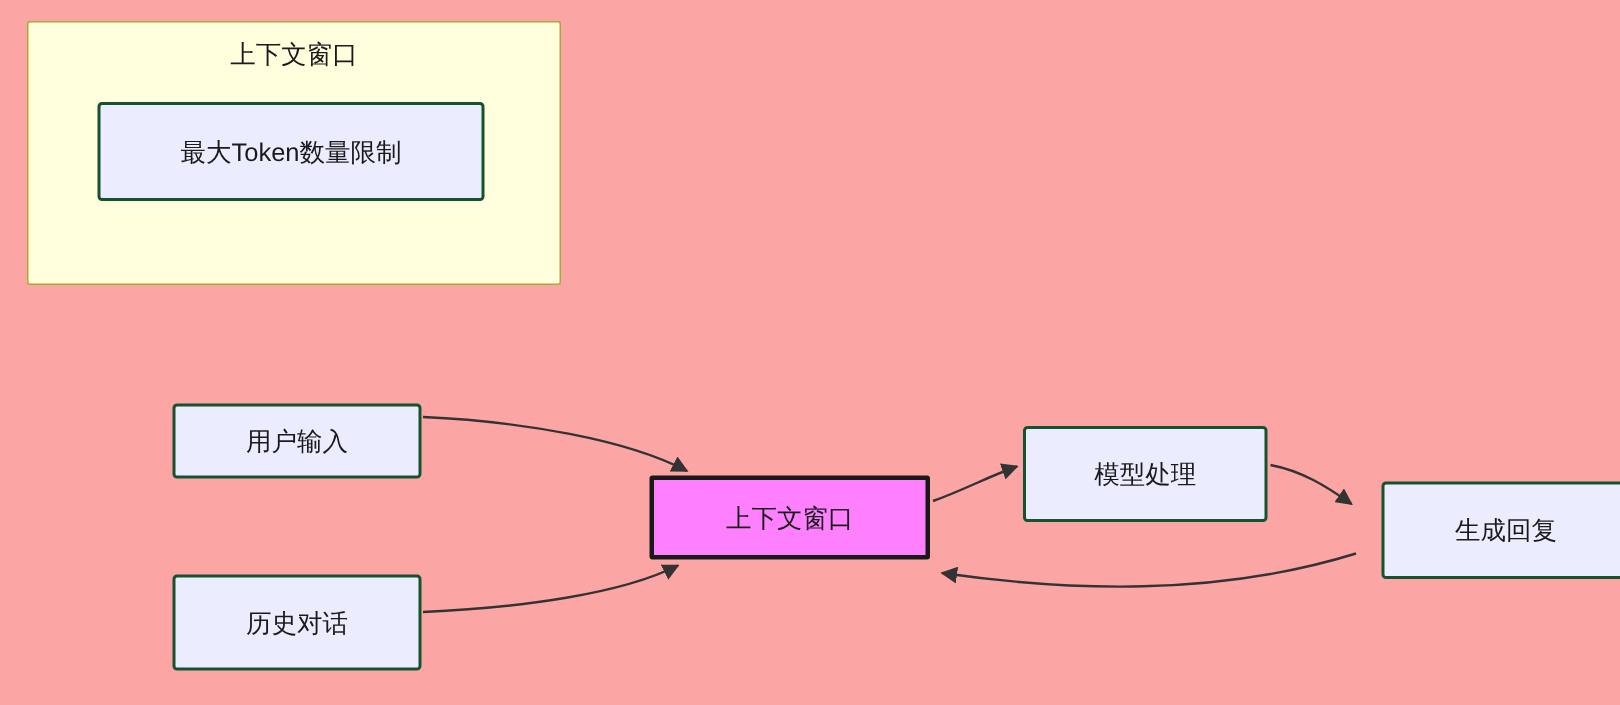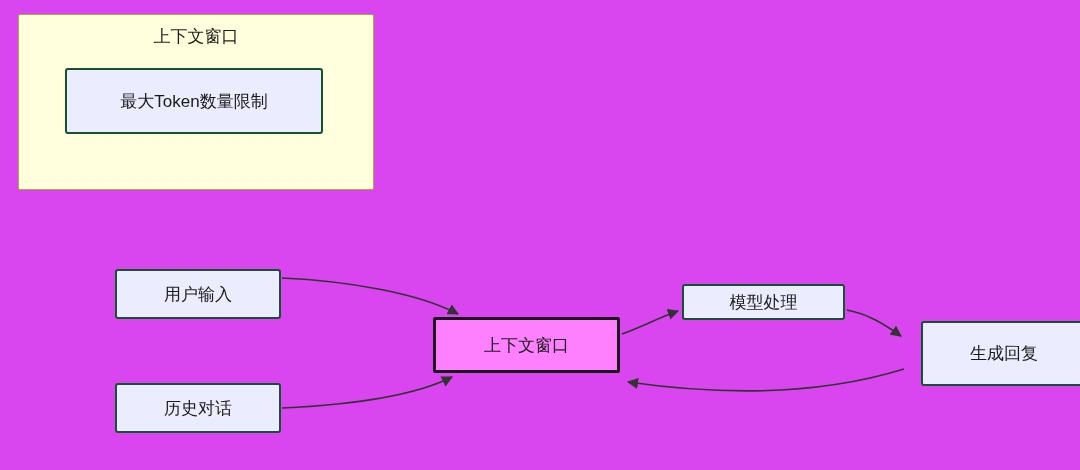--- a/index.html
+++ b/index.html
@@ -5,21 +5,21 @@
   html, body {
     margin: 0;
     padding: 0;
     background: #ffffff;
     font-family: "Liberation Sans", "DejaVu Sans", sans-serif;
   }
   .canvas {
     position: relative;
     width: 1080px;
     height: 470px;
-    background: #d946ef;
+    background: #fca5a5;
     overflow: hidden;
   }
   .edge-layer {
     position: absolute;
     left: 0; top: 0;
     width: 1080px; height: 470px;
     pointer-events: none;
   }
   .subgraph {
     position: absolute;
@@ -44,22 +44,22 @@
     border-radius: 3px;
     display: flex;
     align-items: center;
     justify-content: center;
     font-size: 17px;
     color: #1a1a1a;
     box-sizing: border-box;
   }
   .node-max-token   { left: 65px;  top: 68px;  width: 258px; height: 66px; }
   .node-user-input  { left: 115px; top: 253px; width: 166px; height: 50px; margin-top: 16px; }
-  .node-history     { left: 115px; top: 383px; width: 166px; height: 50px; text-align: right; }
-  .node-model       { left: 682px; top: 284px; width: 163px; height: 36px; }
+  .node-history     { left: 115px; top: 383px; width: 166px; height: 64px; text-align: right; }
+  .node-model       { left: 682px; top: 284px; width: 163px; height: 64px; }
   .node-reply       { left: 905px; top: 321px; width: 166px; height: 65px; margin-left: 16px; }
   .node-context-window {
     left: 433px; top: 317px; width: 187px; height: 56px;
     background: #FF80FF;
     border: 3px solid #1a1a1a;
     border-radius: 2px;
   }
 </style>
 </head>
 <body>

